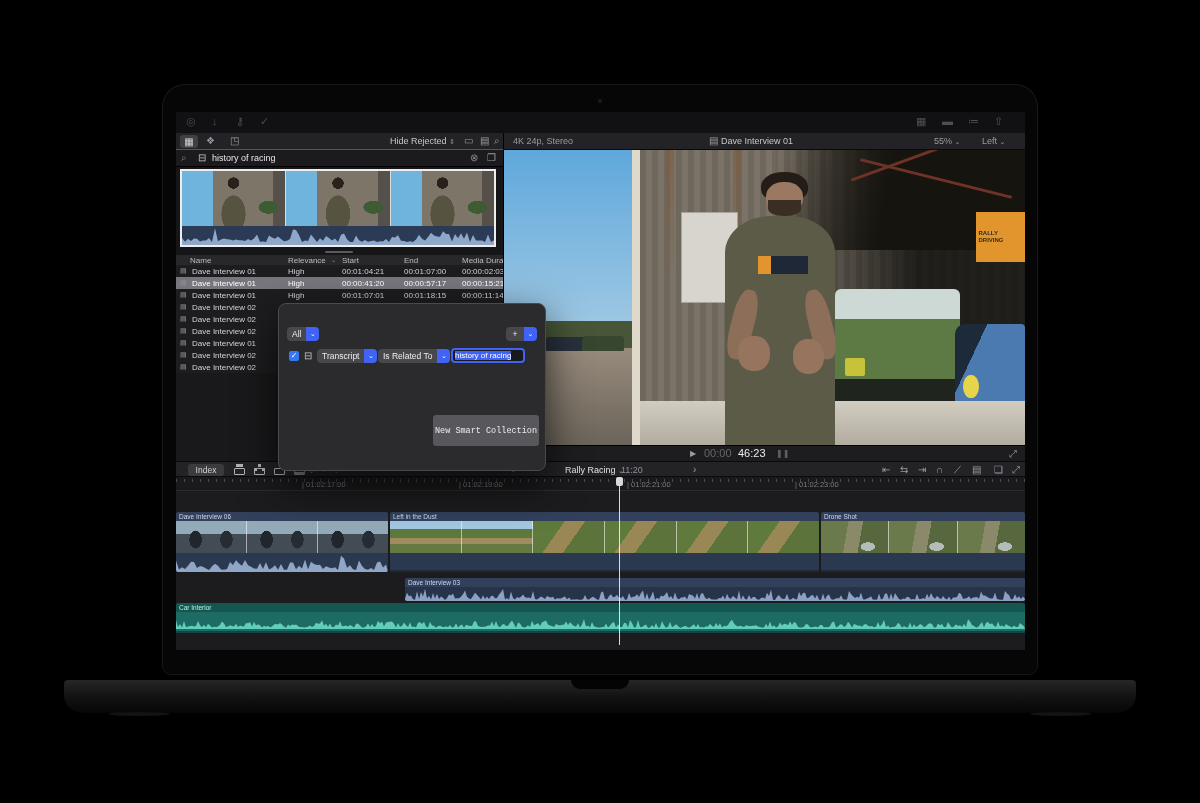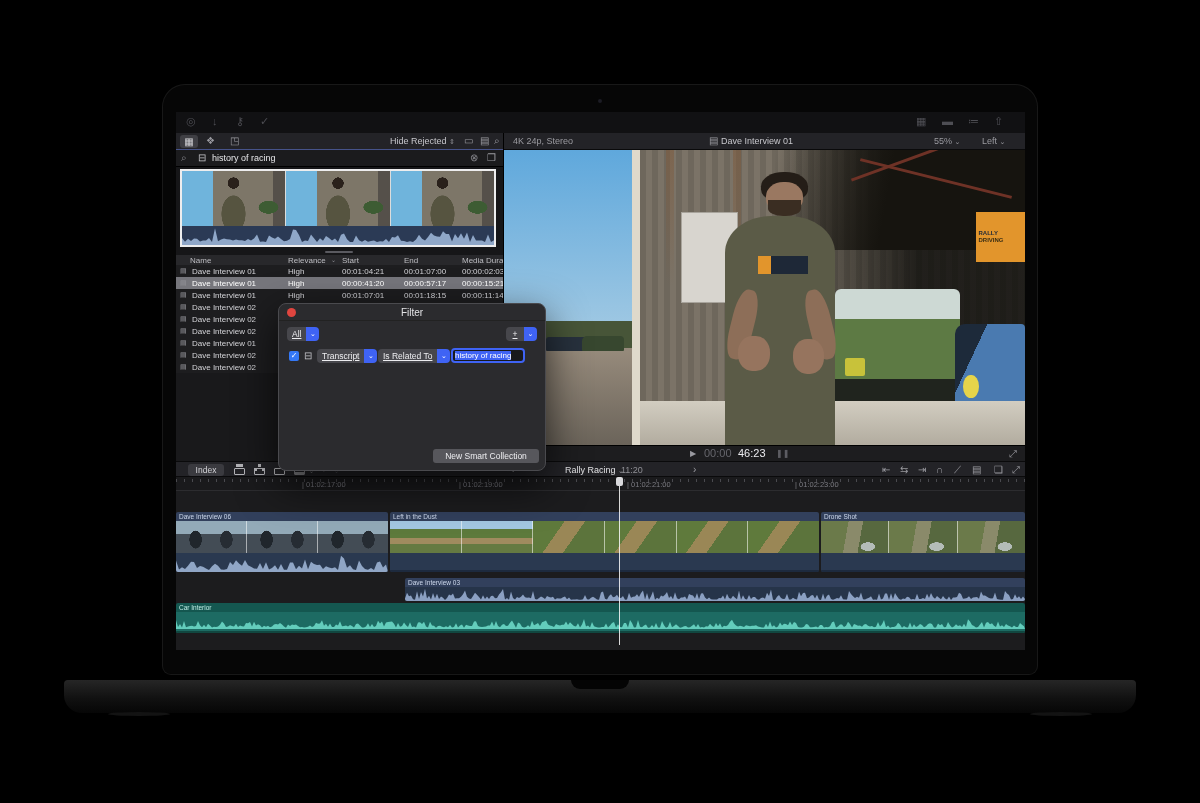--- a/index.html
+++ b/index.html
@@ -126,29 +126,29 @@
   .tealbody{height:21px;background:#1d6b63;position:relative;overflow:hidden;border-bottom:2px solid #114740;}
   .playhead{position:absolute;left:443px;top:365px;width:1px;height:168px;background:rgba(250,250,250,.85);z-index:5;}
   .phandle{position:absolute;left:440px;top:365px;width:7px;height:9px;background:#d9d9dc;border-radius:2px;z-index:6;}
   
   .popup{left:102px;top:191px;width:268px;height:168px;background:#2b2b2e;border:1px solid #4a4a4e;border-radius:8px;
          box-shadow:0 14px 40px rgba(0,0,0,.7);z-index:10;}
   .ptitle{position:relative;height:17px;border-bottom:1px solid #222;}
   .reddot{position:absolute;left:8px;top:4px;width:9px;height:9px;border-radius:50%;background:#df453f;}
   .ptext{position:absolute;left:0;right:0;top:3px;text-align:center;font-size:10px;color:#e3e3e6;}
   .select{position:absolute;height:14px;display:flex;border-radius:4px;overflow:hidden;font-size:8.5px;color:#ededf0;}
-  .select .lab{background:#47474c;display:flex;align-items:center;padding:0 5px;text-decoration:underline;}
+  .select .lab{background:#47474c;display:flex;align-items:center;padding:0 5px;}
   .select .chev{background:#3f63f4;width:13px;display:flex;align-items:center;justify-content:center;color:#fff;font-size:7px;}
   .checkbox{position:absolute;left:10px;top:3px;width:10px;height:10px;background:#3478f6;border-radius:2px;
             color:#fff;font-size:8px;text-align:center;line-height:10px;}
   .finput{position:absolute;left:156px;top:0;width:74px;height:15px;background:#19191b;border:2px solid #3f63f4;border-radius:4px;
           display:flex;align-items:center;padding:0 2px;}
   .finput span{background:#3f63f4;color:#fff;font-size:8px;white-space:nowrap;}
-  .nsc{position:absolute;right:6px;bottom:7px;width:106px;height:14px;background:#57575c;border-radius:3px;
-       font-size:8.5px;color:#ededf0;display:flex;align-items:center;justify-content:center;}
+  .nsc{position:absolute;right:6px;bottom:24px;width:106px;height:31px;background:#57575c;border-radius:3px;
+       font-size:8.5px;color:#ededf0;display:flex;align-items:center;justify-content:center;font-family:Liberation Mono, monospace;}
   .wave{position:absolute;left:0;bottom:0;width:100%;height:100%;}
 </style>
 </head>
 <body>
 
 <div class="stage">
   <div class="lid"></div>
   <div class="cam"></div>
 
   <div class="ui">
@@ -422,24 +422,20 @@
               </svg>
             </div>
         </div>
       </div>
     </div>
 
     <div class="playhead"></div>
     <div class="phandle"></div>
 
     <div class="abs popup">
-      <div class="ptitle">
-        <span class="reddot"></span>
-        <span class="ptext">Filter</span>
-      </div>
       <div class="select" style="left:8px;top:23px">
         <span class="lab">All</span>
           <span class="chev">⌄</span>
       </div>
       <div class="select" style="right:8px;top:23px">
         <span class="lab" style="width:18px;justify-content:center">+</span>
           <span class="chev">⌄</span>
       </div>
       <div style="position:absolute;left:0;top:44px;width:268px;height:18px">
         <span class="checkbox">✓</span>

